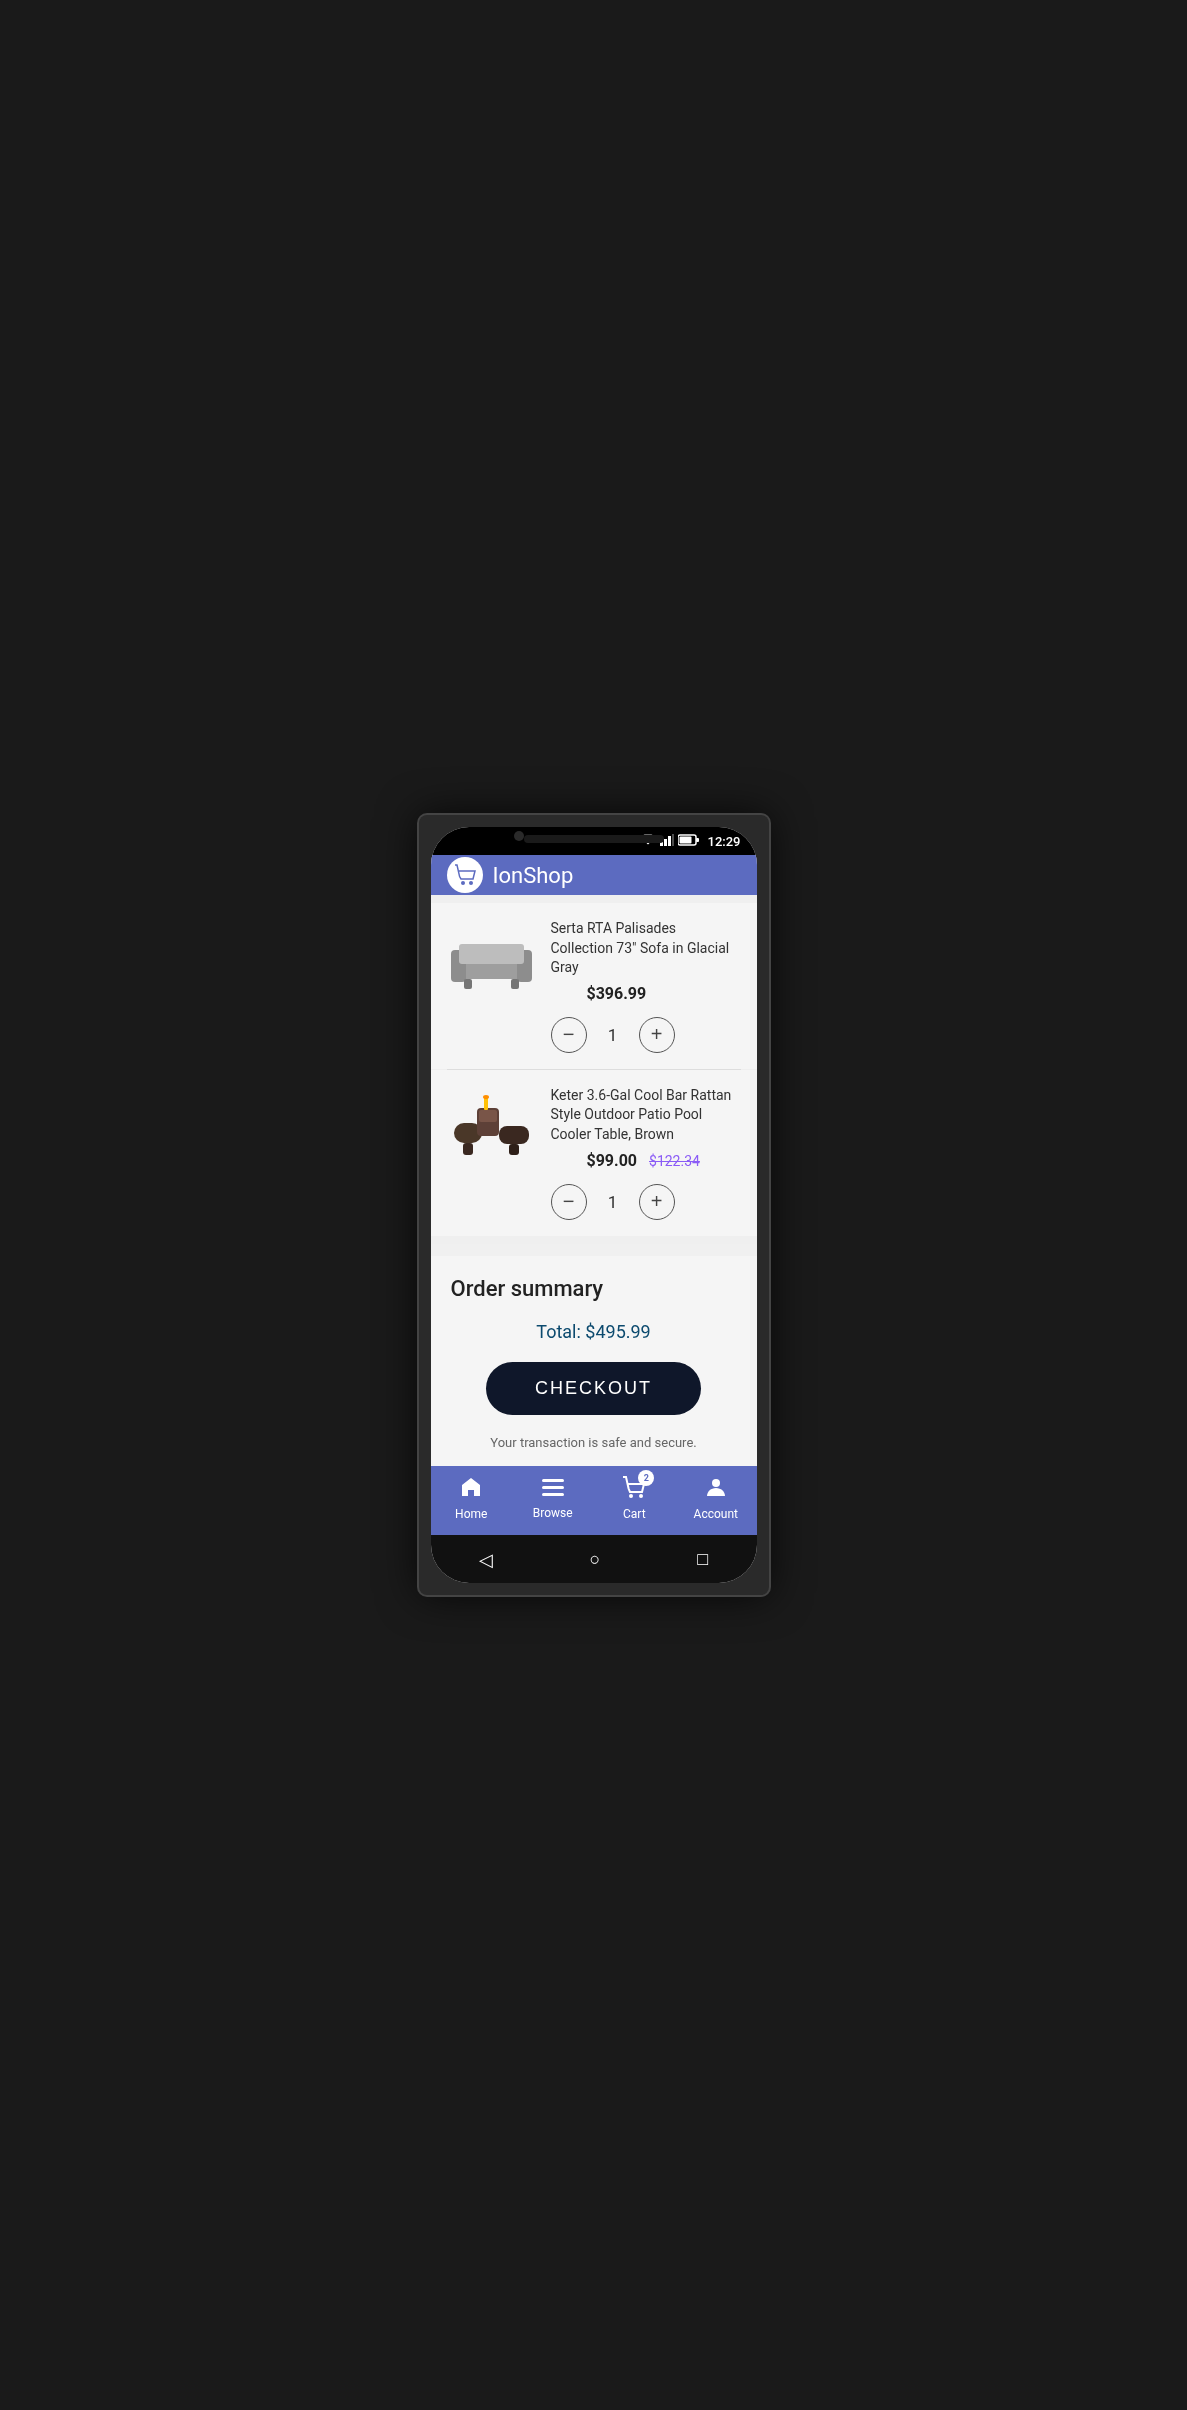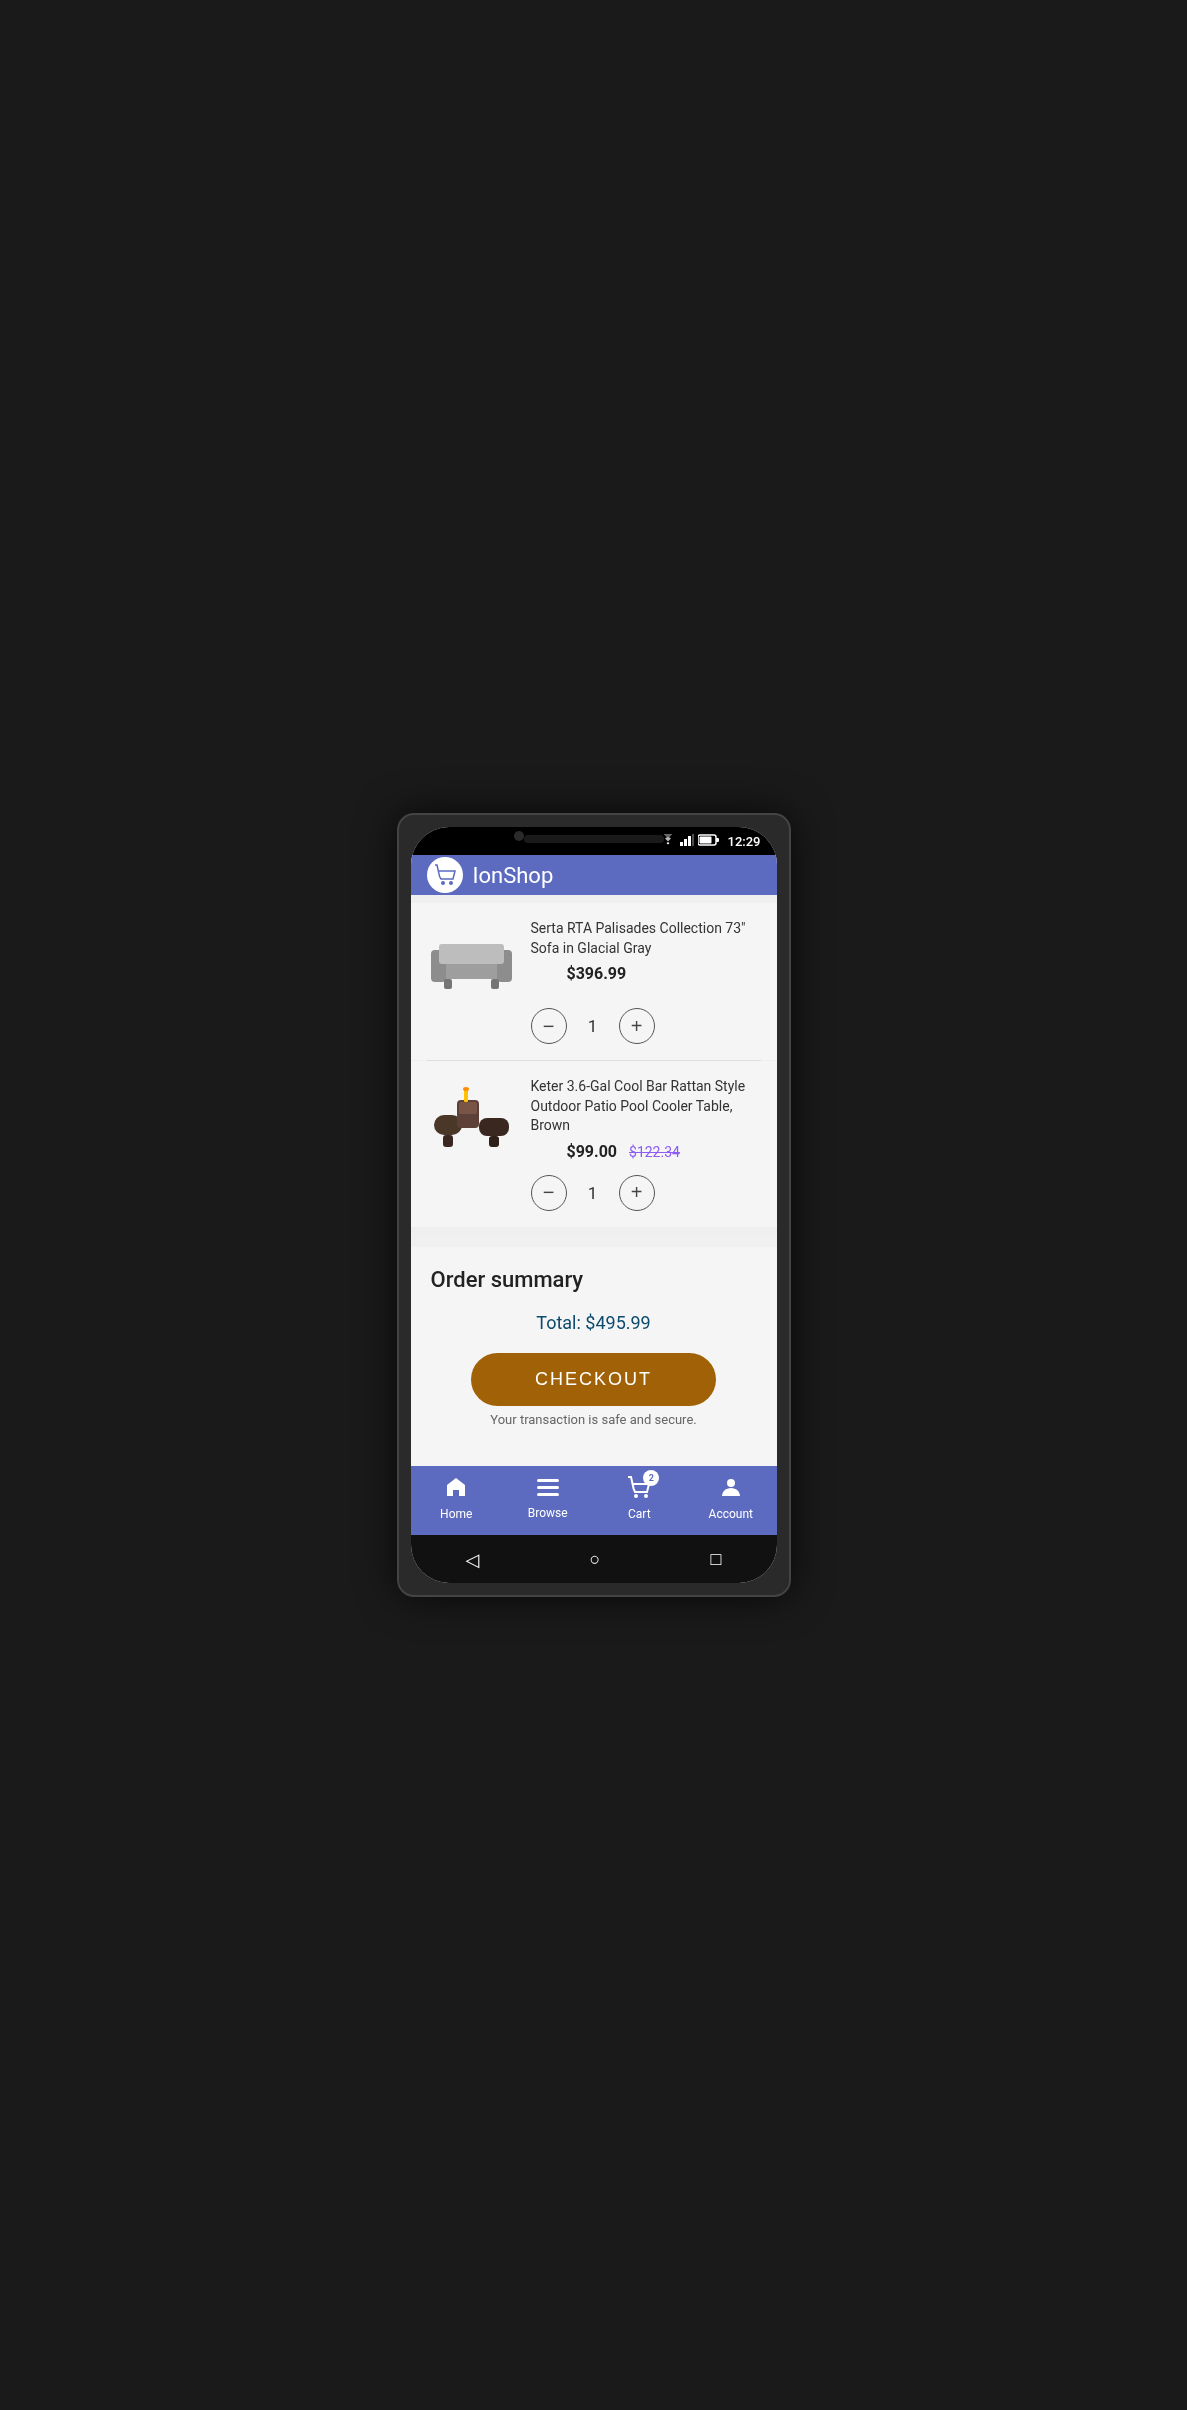--- a/index.html
+++ b/index.html
@@ -6,24 +6,24 @@
     body {
       background: #1a1a1a;
       display: flex;
       justify-content: center;
       align-items: center;
       min-height: 100vh;
       font-family: 'Roboto', Arial, sans-serif;
     }
 
     .phone-frame {
-      width: 390px;
+      width: 350px;
       height: 780px;
       background: #2a2a2a;
-      border-radius: 15px;
+      border-radius: 8px;
       padding: 12px;
       box-shadow: 0 0 0 2px #444, 0 0 40px rgba(0,0,0,0.8);
       position: relative;
       overflow: hidden;
     }
 
     .phone-screen {
       width: 100%;
       height: 100%;
       background: #f5f5f5;
@@ -178,22 +178,22 @@
     }
     .summary-total {
       text-align: center;
       font-size: 18px;
       color: #0c4a6e;
       margin-bottom: 20px;
     }
     .checkout-btn {
       display: block;
       width: 75%;
-      margin: 0 auto 6px;
-      background: #a16207;
+      margin: 0 auto 20px;
+      background: #0f172a;
       color: white;
       border: none;
       border-radius: 30px;
       padding: 16px;
       font-size: 18px;
       font-weight: 500;
       letter-spacing: 2px;
       cursor: pointer;
       text-align: center;
     }

